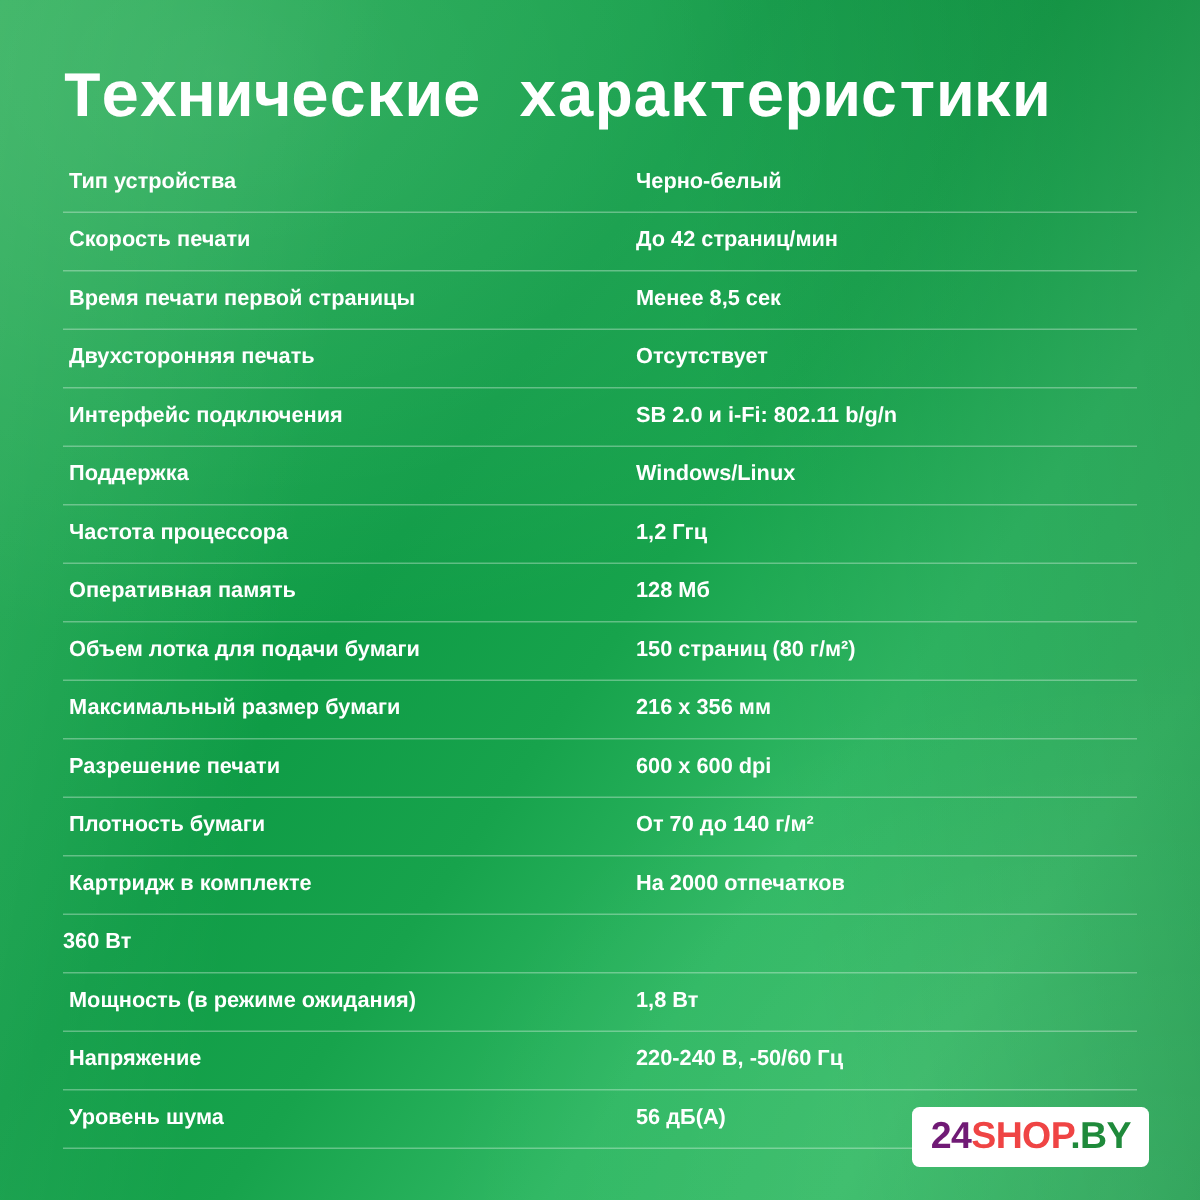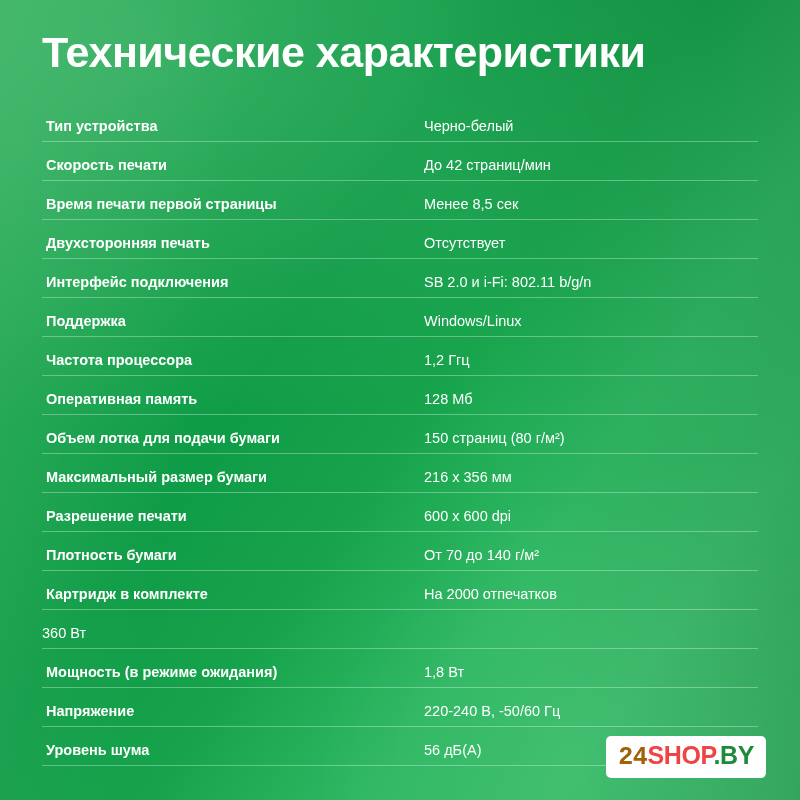--- a/index.html
+++ b/index.html
@@ -27,72 +27,73 @@
     background:
       linear-gradient(100deg, rgba(255,255,255,0.10) 0%, rgba(255,255,255,0) 28%),
       linear-gradient(260deg, rgba(0,0,0,0.12) 0%, rgba(0,0,0,0) 40%),
       radial-gradient(120% 80% at 18% 6%, rgba(255,255,255,0.13), rgba(255,255,255,0) 60%),
       radial-gradient(90% 70% at 95% 100%, rgba(255,255,255,0.10), rgba(255,255,255,0) 65%);
     pointer-events: none;
   }
   .title {
     position: absolute;
     left: 42px;
-    top: 28px;
+    top: 42px;
     font-size: 43px;
     line-height: 1.12;
     font-weight: bold;
     color: #ffffff;
     letter-spacing: -0.5px;
     white-space: nowrap;
+    font-family: Liberation Mono, monospace;
   }
   .table {
     position: absolute;
     left: 42px;
     top: 103px;
     width: 716px;
   }
   .row {
     display: flex;
-    align-items: flex-end;
+    align-items: center;
     border-bottom: 1px solid rgba(255,255,255,0.32);
     min-height: 30px;
     padding: 4px 0 4px 0;
   }
   .cell-label {
     flex: 0 0 382px;
     color: #ffffff;
     font-size: 14.5px;
     font-weight: bold;
     line-height: 1.35;
     padding-left: 4px;
     box-sizing: border-box;
   }
   .cell-value {
     flex: 1 1 auto;
     color: #ffffff;
     font-size: 14.5px;
-    font-weight: normal;
+    font-weight: bold;
     line-height: 1.35;
     box-sizing: border-box;
   }
   .logo {
     position: absolute;
     right: 34px;
     bottom: 22px;
     background: #ffffff;
     border-radius: 5px;
     padding: 7px 12px 8px 12px;
     font-size: 25px;
     font-weight: bold;
     line-height: 1;
     letter-spacing: -0.4px;
     white-space: nowrap;
   }
-  .logo .num { color: #a16207; font-family: Liberation Mono, monospace; }
+  .logo .num { color: #701a75; }
   .logo .shop { color: #ef4444; }
   .logo .by { color: #1f8a3b; }
 </style>
 </head>
 <body>
 
 <div class="card">
   <div class="sheen"></div>
 
   <div class="title">Технические характеристики</div>

